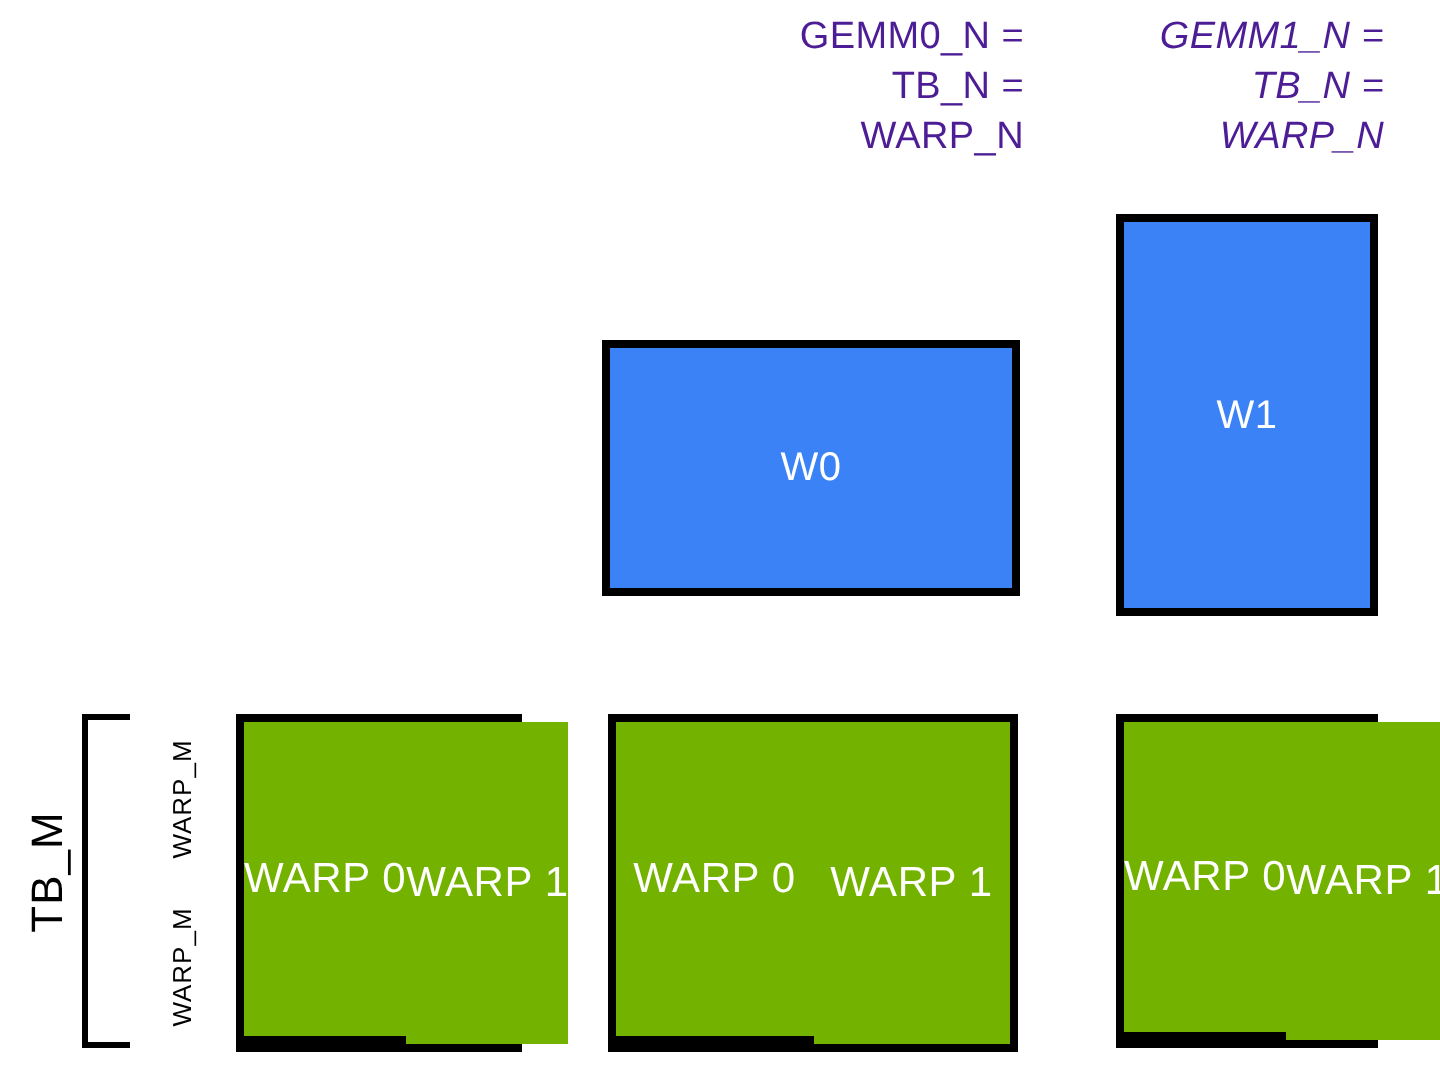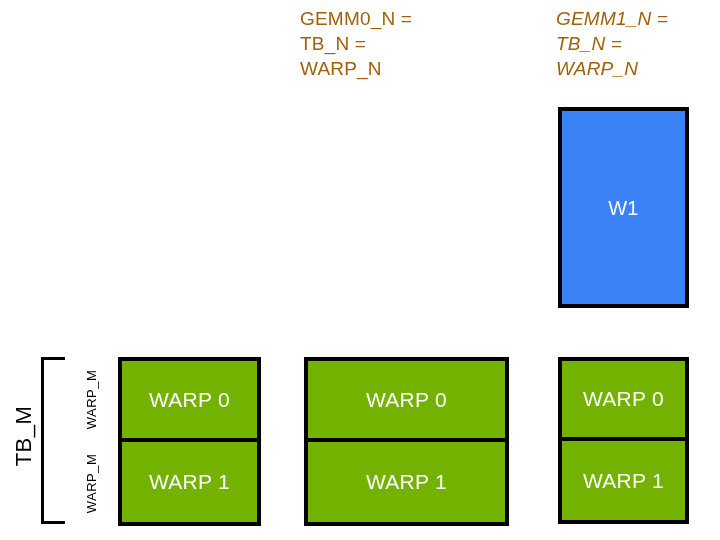--- a/index.html
+++ b/index.html
@@ -14,24 +14,24 @@
     position: relative;
     width: 720px;
     height: 540px;
     background: #ffffff;
     overflow: hidden;
   }
 
   
   .col-header {
     position: absolute;
-    text-align: left;
+    text-align: right;
     font-size: 19px;
     line-height: 25px;
-    color: #a16207;
+    color: #4c1d95;
     white-space: pre-line;
     letter-spacing: 0.2px;
   }
   #hdr-gemm0 { left: 300px; top: 6px; width: 212px; }
   #hdr-gemm1 { left: 556px; top: 6px; width: 136px; font-style: italic; }
 
   
   .block {
     position: absolute;
     box-sizing: border-box;
@@ -52,21 +52,21 @@
   #blue-w0 { left: 301px; top: 170px; width: 209px; height: 128px; }
   #blue-w1 { left: 558px; top: 107px; width: 131px; height: 201px; }
 
   
   .warp-stack {
     position: absolute;
     box-sizing: border-box;
     border: 4px solid #000000;
     background: #73b300;
     display: flex;
-    flex-direction: column;
+    flex-direction: row;
   }
   .warp-cell {
     box-sizing: border-box;
     flex: 1 1 50%;
     background: #73b300;
     display: flex;
     align-items: center;
     justify-content: center;
   }
   .warp-cell.divided { border-bottom: 4px solid #000000; }
@@ -135,20 +135,23 @@
 <div id="canvas">
 
   <div class="col-header" id="hdr-gemm0">GEMM0_N =
 TB_N =
 WARP_N</div>
 
   <div class="col-header" id="hdr-gemm1">GEMM1_N =
 TB_N =
 WARP_N</div>
 
+  <div class="block blue" id="blue-w0">
+    <span class="block-label">W0</span>
+  </div>
 
   <div class="block blue" id="blue-w1">
     <span class="block-label">W1</span>
   </div>
 
   <div id="tbm-bracket"></div>
 
   <div class="vlabel" id="lbl-tbm">TB_M</div>
 
   <div class="vlabel warpm-label" id="lbl-warpm-0">WARP_M</div>

